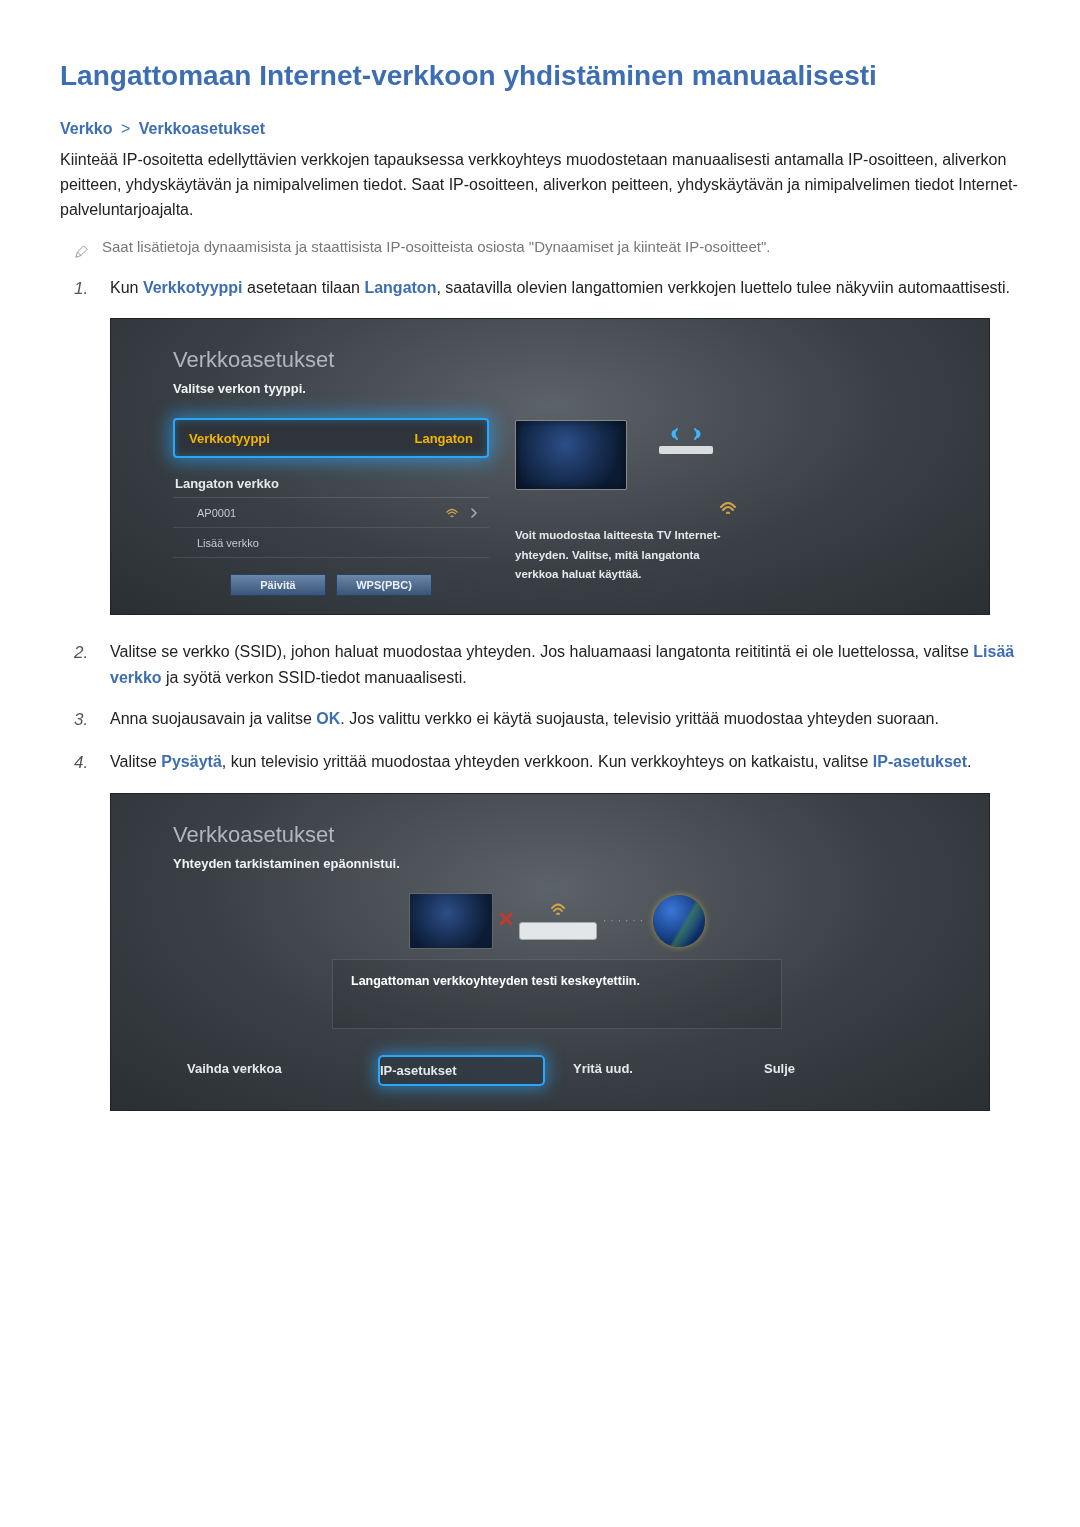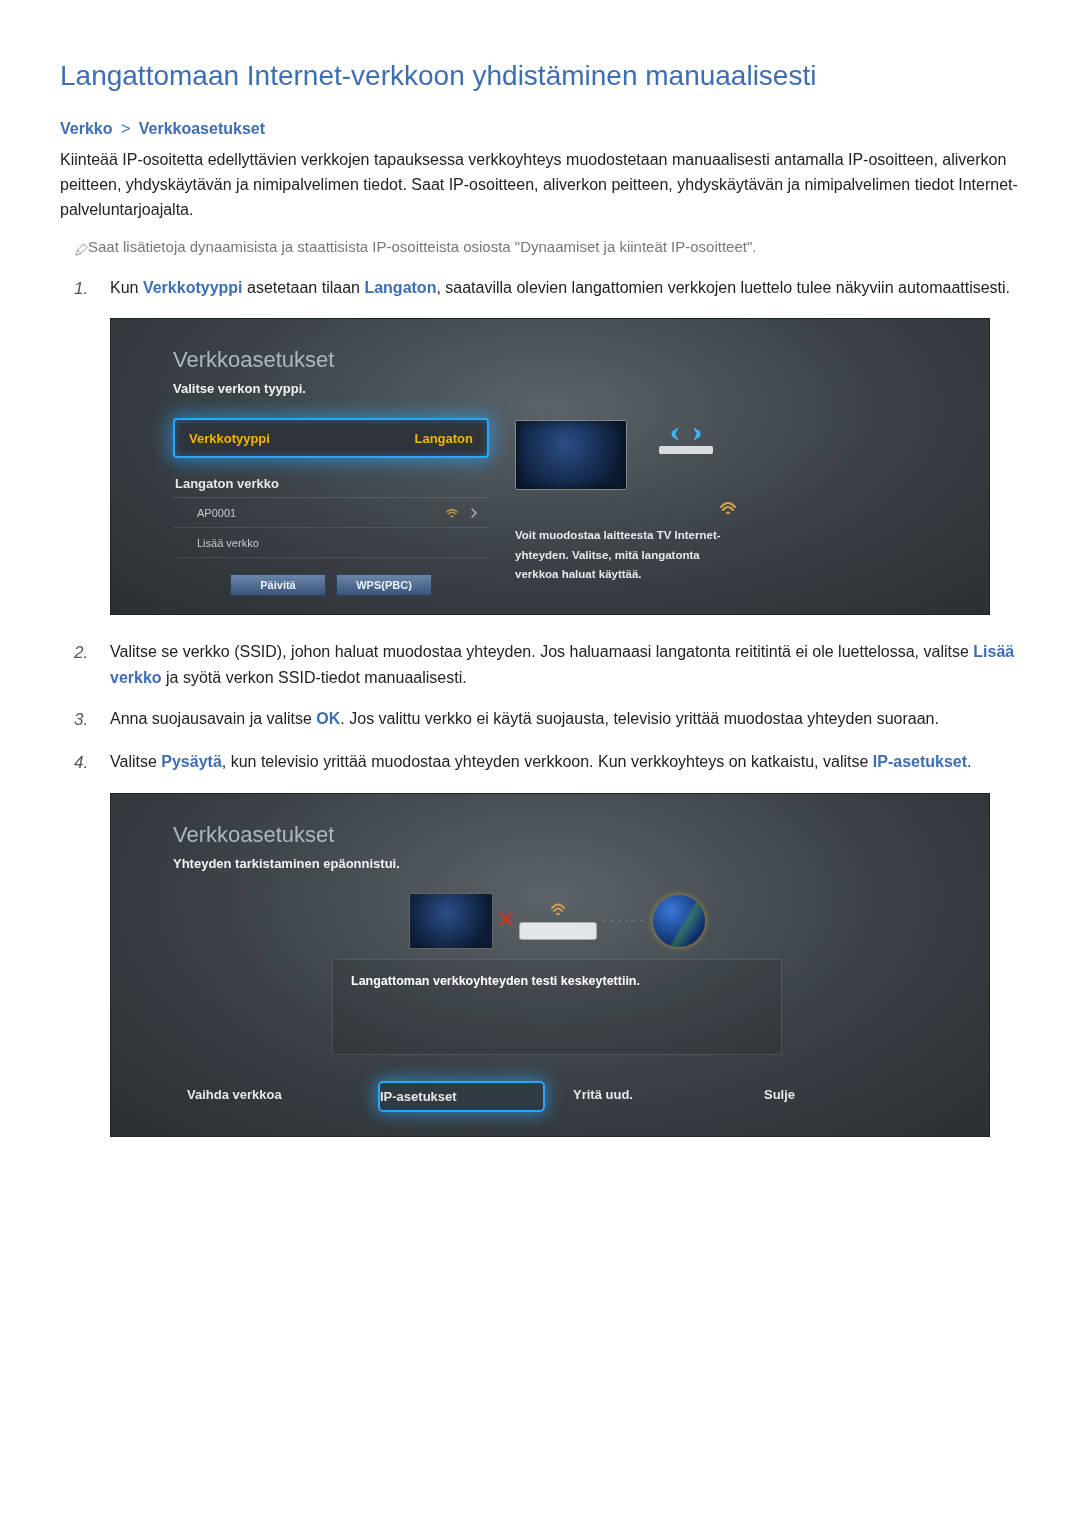--- a/index.html
+++ b/index.html
@@ -6,39 +6,40 @@
   body {
     background: #ffffff;
     font-family: Arial, Helvetica, sans-serif;
     color: #222;
     width: 1080px;
     padding: 60px 60px 80px 60px;
   }
   h1.page-title {
     color: #3d6db3;
     font-size: 28px;
-    font-weight: 400;
+    font-weight: 700;
     margin-bottom: 28px;
   }
   .breadcrumb {
     color: #3d6db3;
     font-weight: 700;
     font-size: 16px;
     margin-bottom: 10px;
   }
   .breadcrumb .sep { color: #3d6db3; font-weight: 400; margin: 0 4px; }
   .intro {
     font-size: 16px;
     line-height: 1.55;
     color: #222;
     margin-bottom: 14px;
   }
   .pencil-row {
     display: flex;
-    align-items: center;
+    align-items: flex-end;
+    gap: 14px;
     margin: 8px 0 16px 14px;
   }
   .pencil-icon {
     width: 14px; height: 14px; flex: 0 0 14px;
     stroke: #888; fill: none;
     margin-top: 4px;
   }
   .pencil-row .note {
     color: #777;
     font-size: 15px;
@@ -175,21 +176,21 @@
   }
   .globe:before{
     content:""; position:absolute; inset:0; border-radius:50%;
     background: linear-gradient(120deg, transparent 55%, rgba(70,140,70,.55) 60%, transparent 80%);
   }
   .ssid { color:#d6d9dc; font-size:12px; font-weight:700; margin-bottom:18px; }
   .msgbox {
     width: 450px; margin: 0 auto 26px auto;
     border:1px solid rgba(255,255,255,.12);
     background: rgba(0,0,0,.10);
-    padding: 14px 18px 66px 18px;
+    padding: 14px 18px 40px 18px;
     text-align:left;
     color:#fff; font-size:12.5px; font-weight:700;
   }
   .p2-buttons {
     display:flex; justify-content:space-between;
     padding: 0 0 6px 0;
   }
   .p2-btn {
     flex:1 1 0;
     margin: 0 14px;

